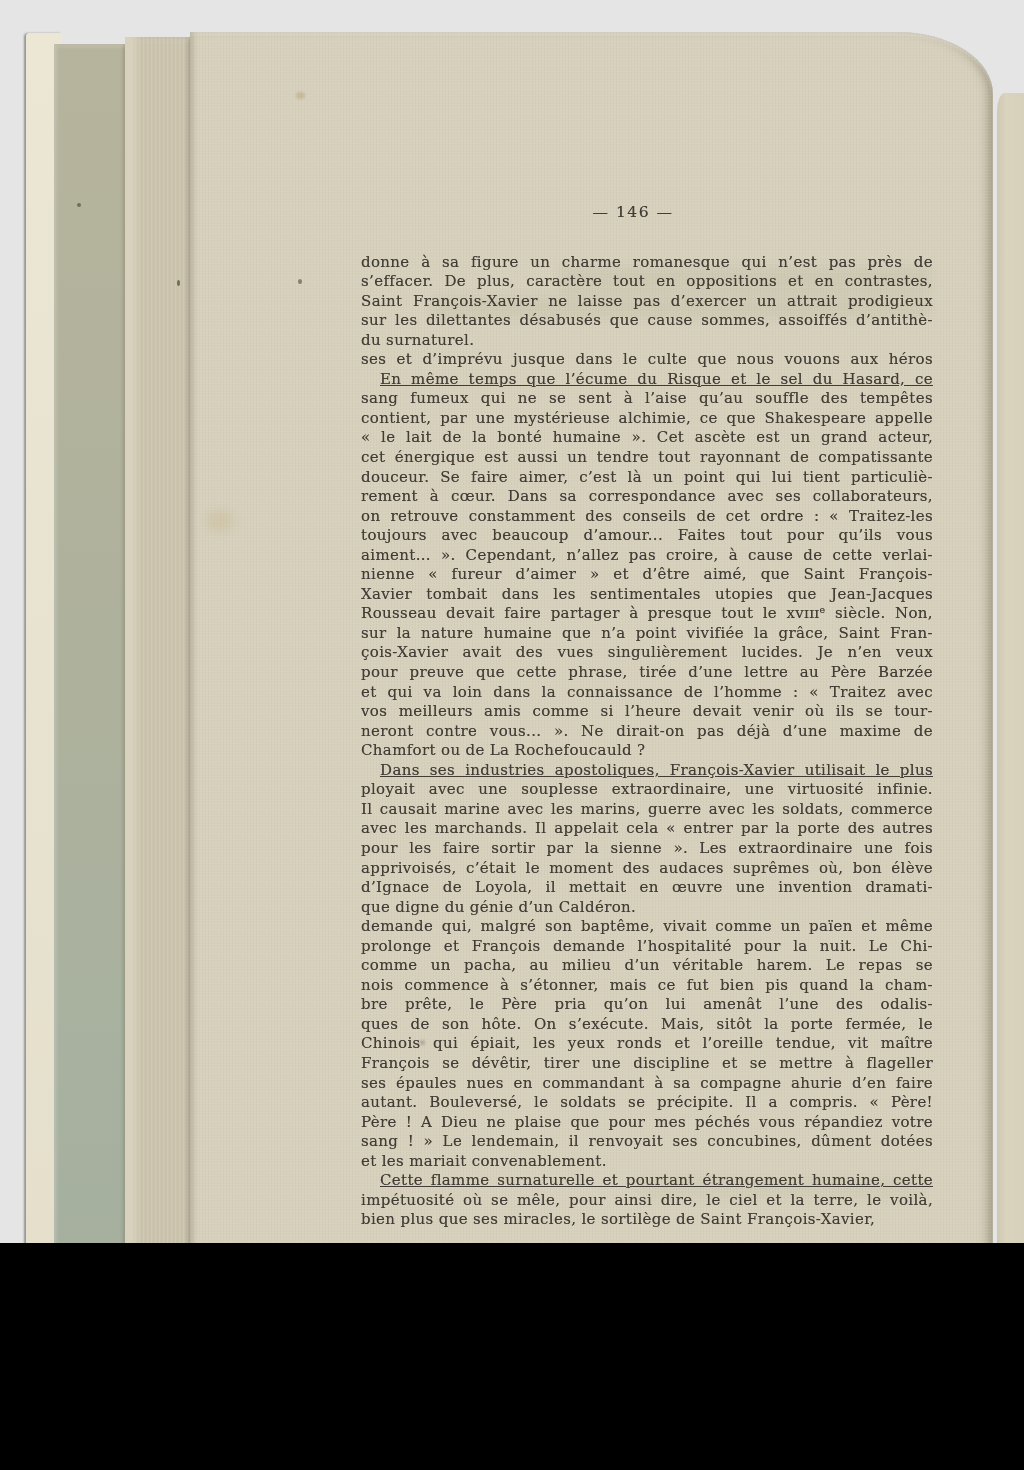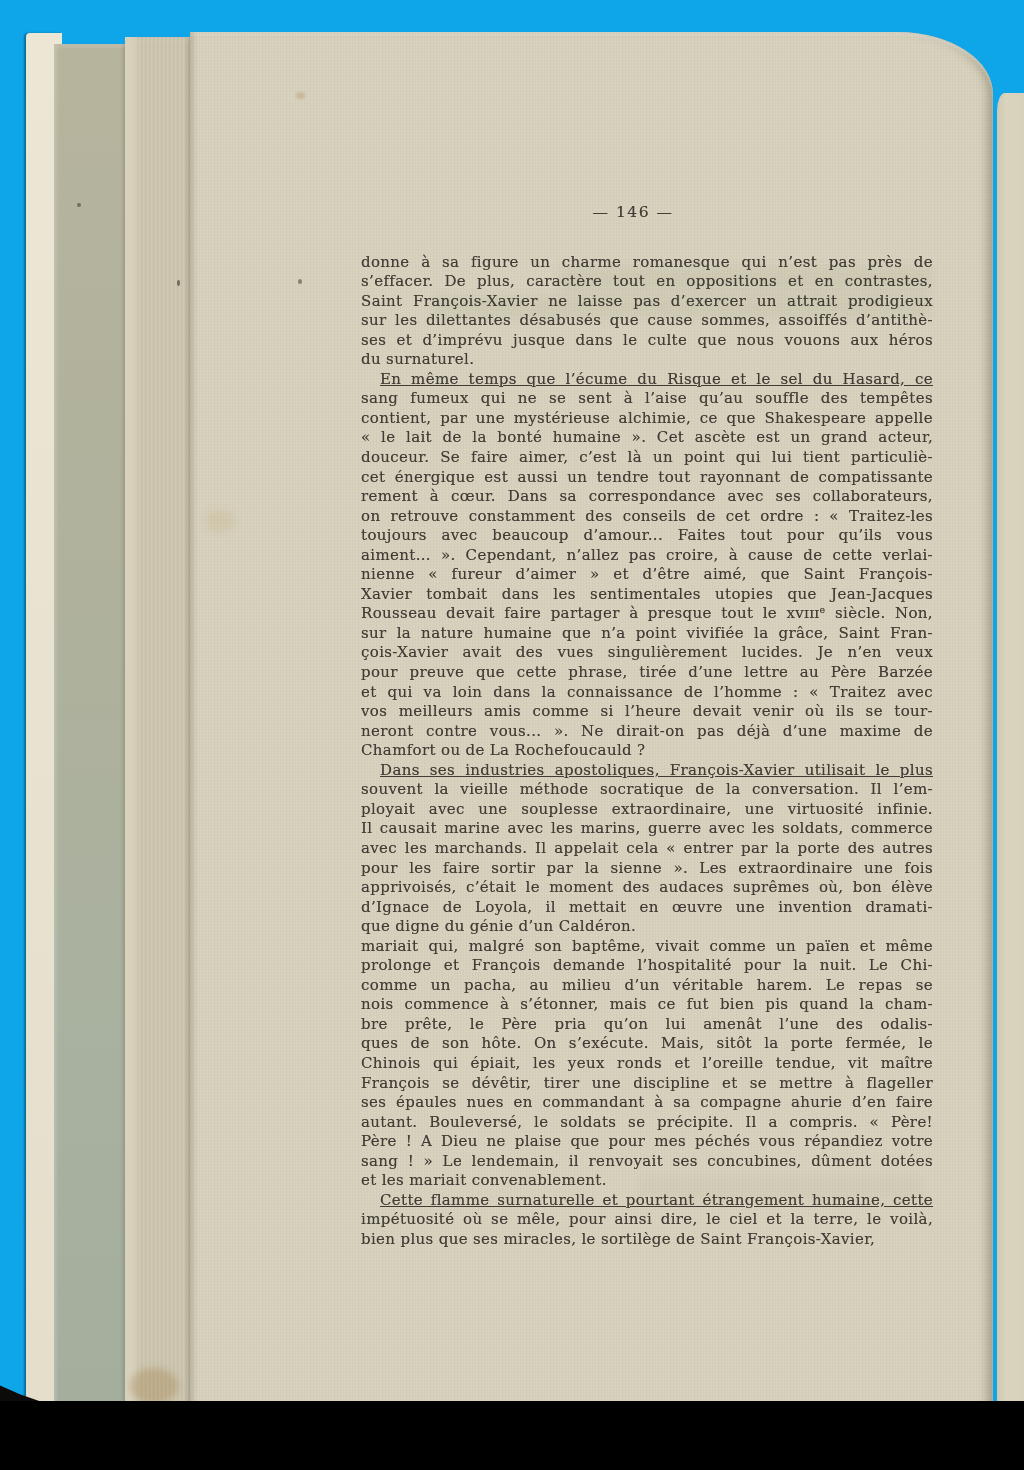--- a/index.html
+++ b/index.html
@@ -1,18 +1,18 @@
 <!DOCTYPE html>
 <html><head>
 <meta charset="utf-8">
 <style>
   html,body { margin:0; padding:0; background:#000; }
   .photo {
-    position:relative; width:1024px; height:1401px;
-    background:#0ea5e9; overflow:hidden;
+    position:relative; width:1024px; height:1243px;
+    background:#e5e5e5; overflow:hidden;
     font-family:"DejaVu Serif", serif;
   }
   
   .under-sheet {
     position:absolute; left:26px; top:33px; width:36px; height:1378px;
     background:linear-gradient(180deg,#ece6d5,#e7e1cf 60%,#e4decb);
     border-radius:4px 0 22px 5px;
     box-shadow:-2px 0 2px rgba(0,0,0,0.35);
   }
   .cover-strip {
@@ -124,58 +124,57 @@
   <div class="stain st7"></div>
 
   <div class="text-block">
     <div class="page-number">— 146 —</div>
 
   <div class="para">
         <div class="line">donne à sa figure un charme romanesque qui n’est pas près de</div>
         <div class="line">s’effacer. De plus, caractère tout en oppositions et en contrastes,</div>
         <div class="line">Saint François-Xavier ne laisse pas d’exercer un attrait prodigieux</div>
         <div class="line">sur les dilettantes désabusés que cause sommes, assoiffés d’antithè-</div>
+        <div class="line last">du surnaturel.</div>
         <div class="line">ses et d’imprévu jusque dans le culte que nous vouons aux héros</div>
-        <div class="line last">du surnaturel.</div>
       </div>
       <div class="para">
         <div class="line indent">En même temps que l’écume du Risque et le sel du Hasard, ce</div>
         <div class="line">sang fumeux qui ne se sent à l’aise qu’au souffle des tempêtes</div>
         <div class="line">contient, par une mystérieuse alchimie, ce que Shakespeare appelle</div>
         <div class="line">« le lait de la bonté humaine ». Cet ascète est un grand acteur,</div>
+        <div class="line">cet énergique est aussi un tendre tout rayonnant de compatissante</div>
         <div class="line">douceur. Se faire aimer, c’est là un point qui lui tient particuliè-</div>
-        <div class="line">cet énergique est aussi un tendre tout rayonnant de compatissante</div>
         <div class="line">rement à cœur. Dans sa correspondance avec ses collaborateurs,</div>
         <div class="line">on retrouve constamment des conseils de cet ordre : « Traitez-les</div>
         <div class="line">toujours avec beaucoup d’amour... Faites tout pour qu’ils vous</div>
         <div class="line">aiment... ». Cependant, n’allez pas croire, à cause de cette verlai-</div>
         <div class="line">nienne « fureur d’aimer » et d’être aimé, que Saint François-</div>
         <div class="line">Xavier tombait dans les sentimentales utopies que Jean-Jacques</div>
         <div class="line">Rousseau devait faire partager à presque tout le xᴠɪɪɪᵉ siècle. Non,</div>
         <div class="line">sur la nature humaine que n’a point vivifiée la grâce, Saint Fran-</div>
         <div class="line">çois-Xavier avait des vues singulièrement lucides. Je n’en veux</div>
         <div class="line">pour preuve que cette phrase, tirée d’une lettre au Père Barzée</div>
         <div class="line">et qui va loin dans la connaissance de l’homme : « Traitez avec</div>
         <div class="line">vos meilleurs amis comme si l’heure devait venir où ils se tour-</div>
         <div class="line">neront contre vous... ». Ne dirait-on pas déjà d’une maxime de</div>
         <div class="line last">Chamfort ou de La Rochefoucauld ?</div>
       </div>
       <div class="para">
         <div class="line indent">Dans ses industries apostoliques, François-Xavier utilisait le plus</div>
-        <div class="line">souvent la vieille méthode socratique de la conversation. Il l’em-</div>
         <div class="line">ployait avec une souplesse extraordinaire, une virtuosité infinie.</div>
         <div class="line">Il causait marine avec les marins, guerre avec les soldats, commerce</div>
         <div class="line">avec les marchands. Il appelait cela « entrer par la porte des autres</div>
         <div class="line">pour les faire sortir par la sienne ». Les extraordinaire une fois</div>
         <div class="line">apprivoisés, c’était le moment des audaces suprêmes où, bon élève</div>
         <div class="line">d’Ignace de Loyola, il mettait en œuvre une invention dramati-</div>
         <div class="line last">que digne du génie d’un Caldéron.</div>
       </div>
       <div class="para">
-        <div class="line">mariait qui, malgré son baptême, vivait comme un païen et même</div>
+        <div class="line">demande qui, malgré son baptême, vivait comme un païen et même</div>
         <div class="line">prolonge et François demande l’hospitalité pour la nuit. Le Chi-</div>
         <div class="line">comme un pacha, au milieu d’un véritable harem. Le repas se</div>
         <div class="line">nois commence à s’étonner, mais ce fut bien pis quand la cham-</div>
         <div class="line">bre prête, le Père pria qu’on lui amenât l’une des odalis-</div>
         <div class="line">ques de son hôte. On s’exécute. Mais, sitôt la porte fermée, le</div>
         <div class="line">Chinois qui épiait, les yeux ronds et l’oreille tendue, vit maître</div>
         <div class="line">François se dévêtir, tirer une discipline et se mettre à flageller</div>
         <div class="line">ses épaules nues en commandant à sa compagne ahurie d’en faire</div>
         <div class="line">autant. Bouleversé, le soldats se précipite. Il a compris. « Père!</div>
         <div class="line">Père ! A Dieu ne plaise que pour mes péchés vous répandiez votre</div>

